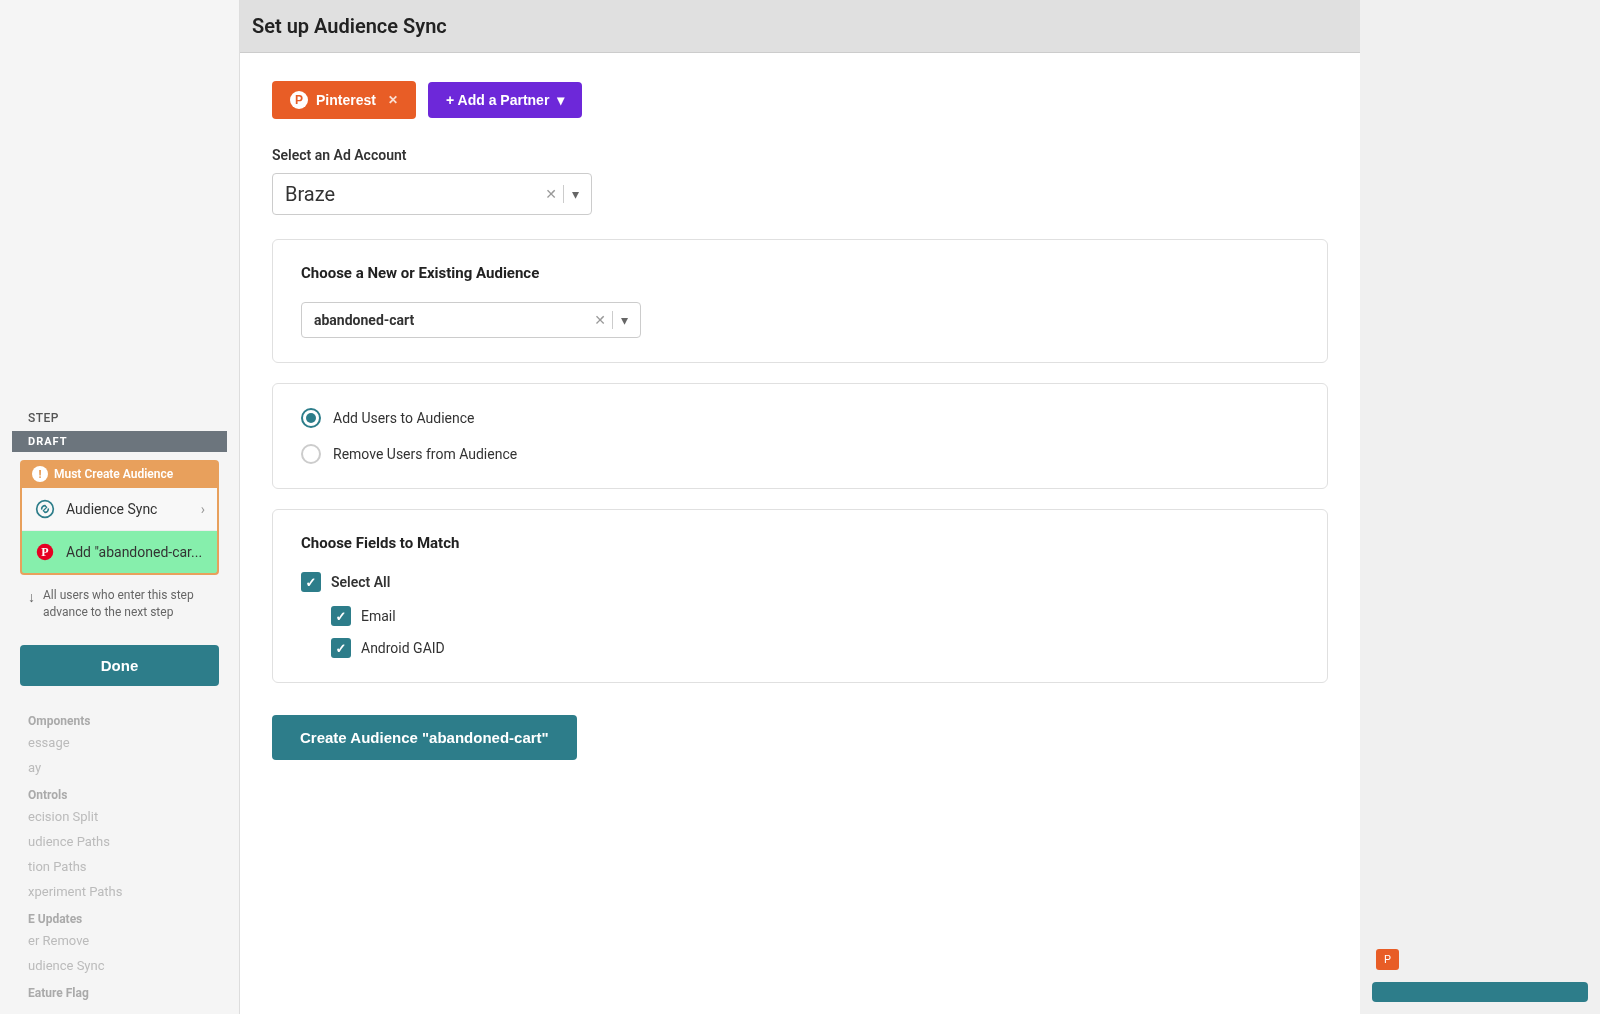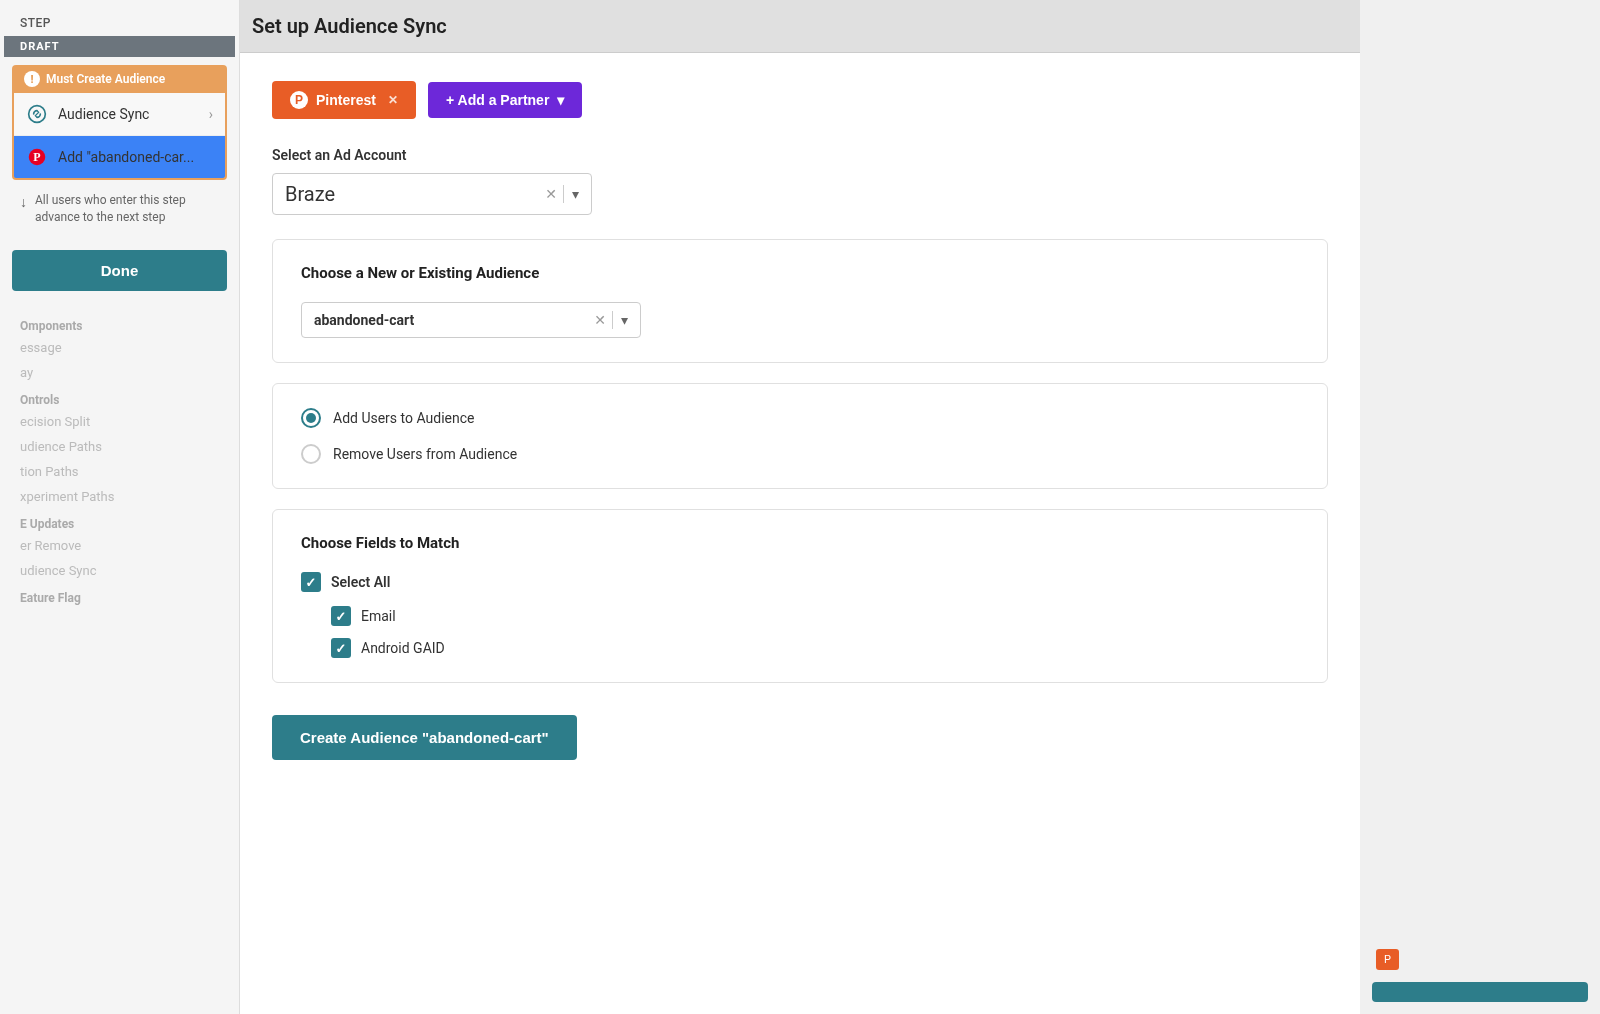--- a/index.html
+++ b/index.html
@@ -12,24 +12,25 @@
       overflow: hidden;
     }
 
     
     .sidebar {
       width: 240px;
       background: #f5f5f5;
       border-right: 1px solid #ddd;
       display: flex;
       flex-direction: column;
-      padding: 4px;
+      padding: 12px;
       min-height: 1014px;
       position: relative;
       flex-shrink: 0;
+      justify-content: flex-end;
     }
 
     .sidebar-step-label {
       padding: 12px 16px 6px 16px;
       font-size: 12px;
       color: #555;
       font-weight: 500;
       text-transform: uppercase;
       letter-spacing: 0.5px;
     }
@@ -69,21 +70,21 @@
       font-size: 11px;
       font-weight: 900;
       flex-shrink: 0;
     }
 
     .sidebar-items-box {
       border: 2px solid #e8a05c;
       margin: 0 8px;
       border-top: none;
       border-radius: 0 0 4px 4px;
-      background: #3b82f6;
+      background: #86efac;
     }
 
     .sidebar-item {
       display: flex;
       align-items: center;
       gap: 10px;
       padding: 10px 12px;
       font-size: 14px;
       color: #333;
       cursor: pointer;

